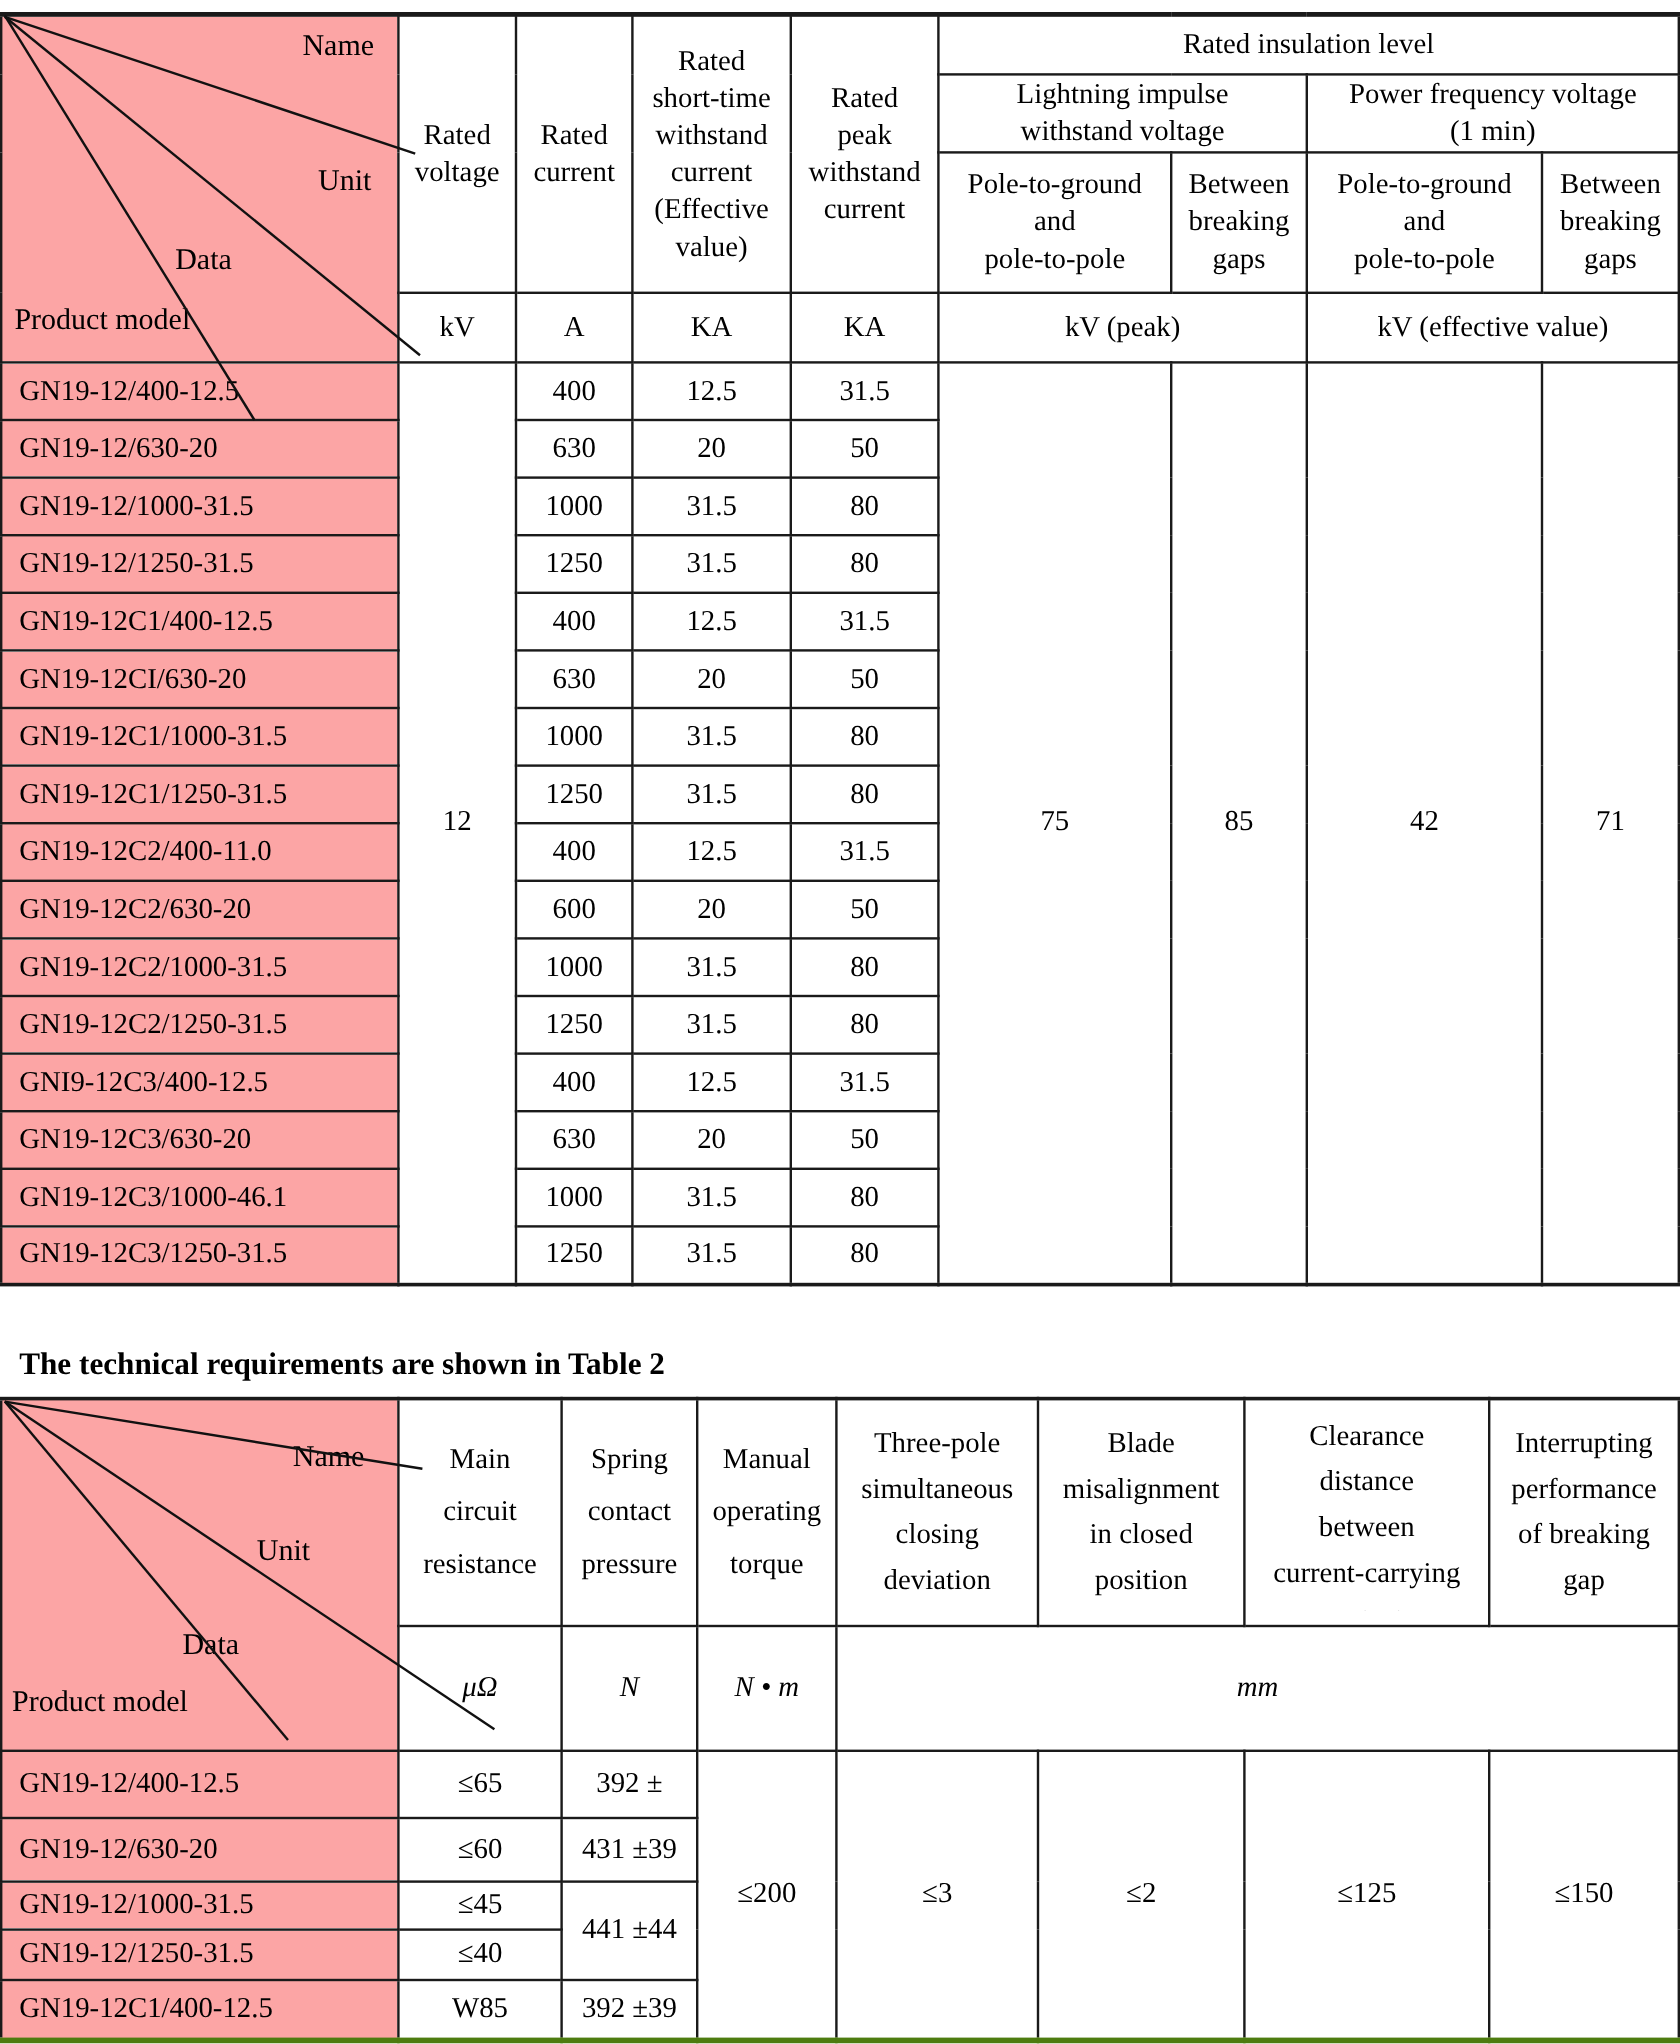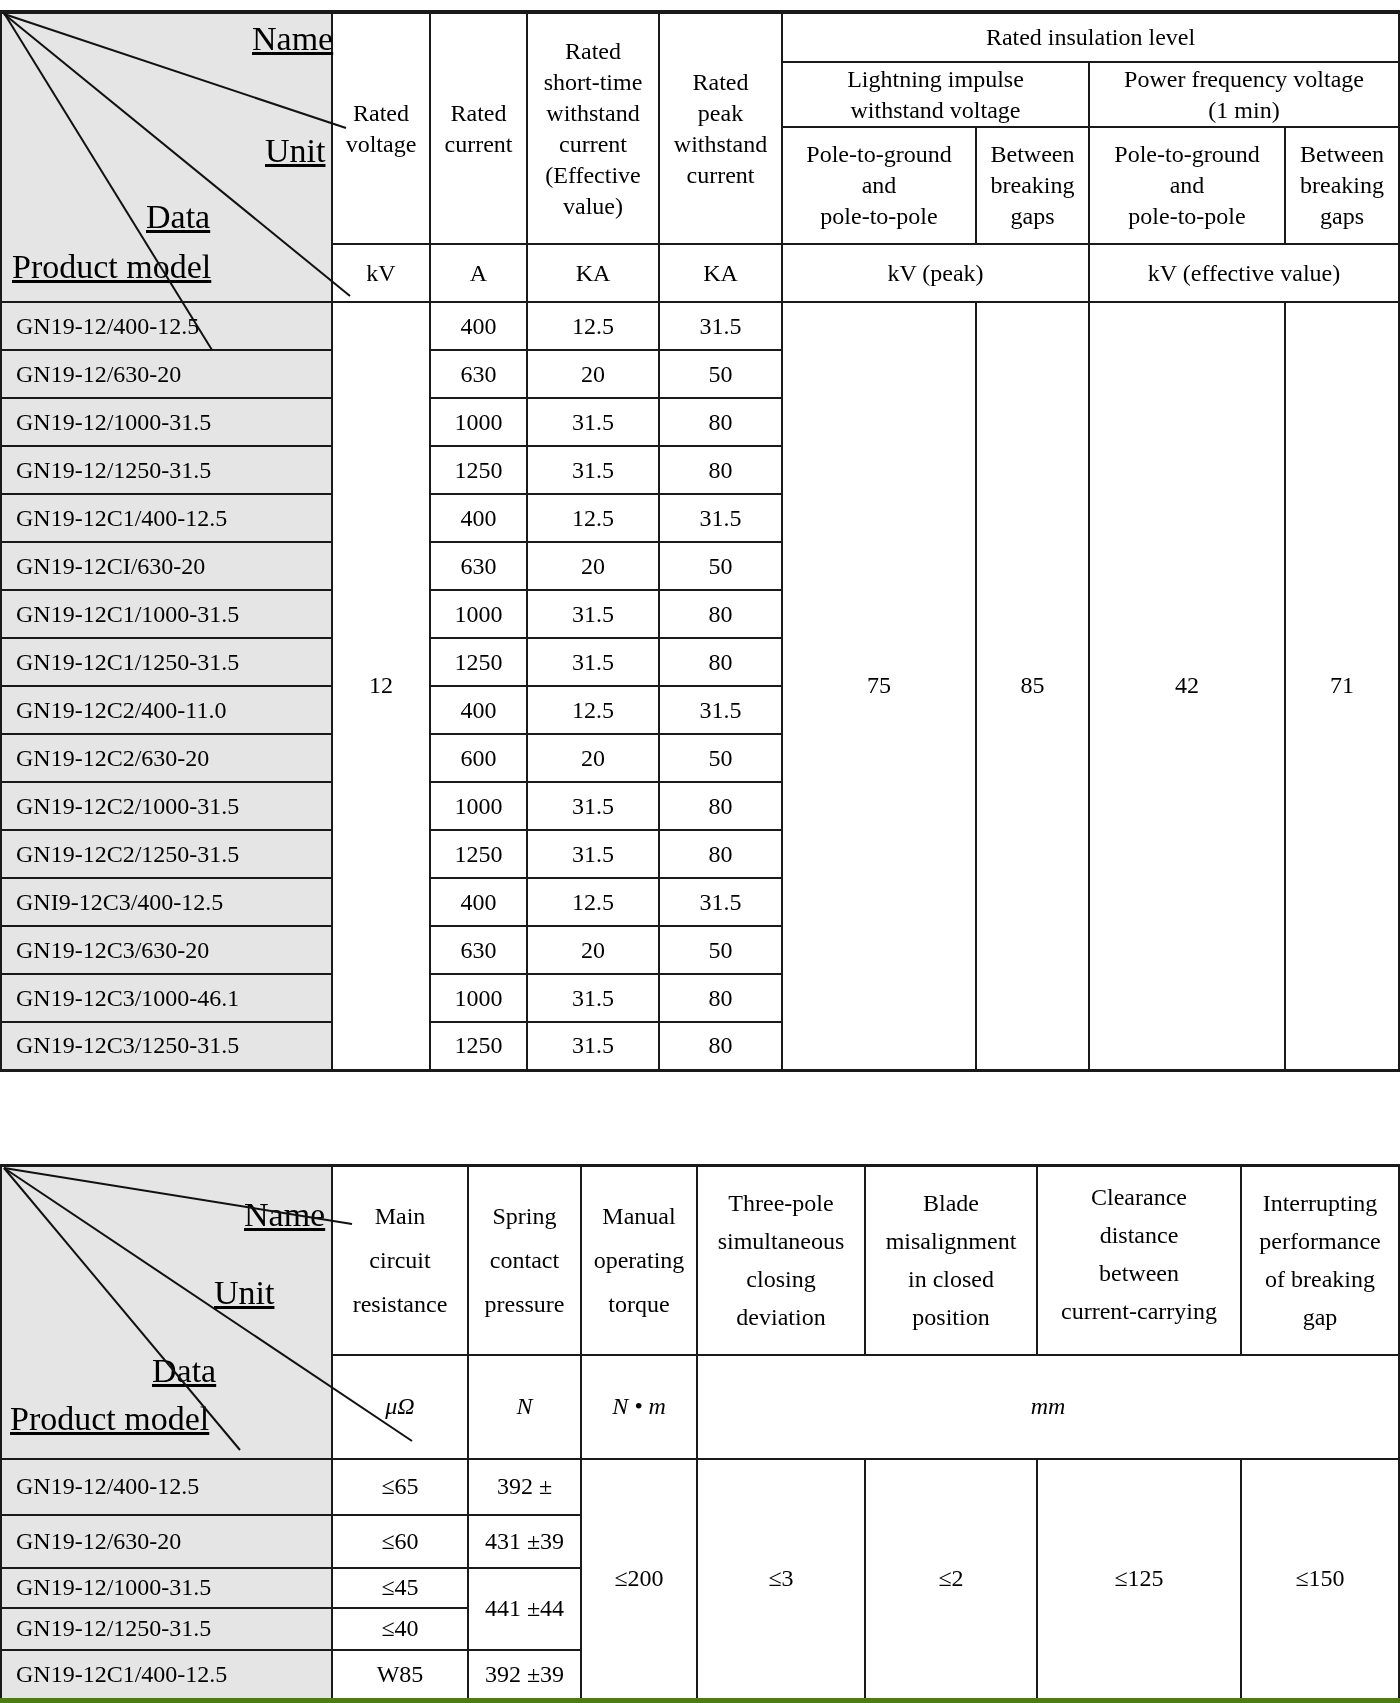--- a/index.html
+++ b/index.html
@@ -2,35 +2,35 @@
 <html><head>
 <meta charset="utf-8">
 <style>
   html,body{margin:0;padding:0;background:#ffffff;}
   #page{position:relative;width:1400px;height:1703px;background:#ffffff;overflow:hidden;
         font-family:"Liberation Serif","DejaVu Serif",serif;color:#000;}
   table{border-collapse:collapse;table-layout:fixed;position:absolute;left:0;}
   td,th{border:2px solid #1a1a1a;font-weight:normal;text-align:center;vertical-align:middle;
         padding:0;font-size:24px;overflow:hidden;}
   .pre{white-space:pre-line;}
-  .g{background:#e5e5e5;}
+  .g{background:#fca5a5;}
   .model{text-align:left;padding-left:14px;}
   
   #t1{top:10px;width:1398px;border-top:4px solid #1a1a1a;border-bottom:3px solid #1a1a1a;}
   #t1 th{line-height:31px;}
   #t1 .hr1{height:50px;} #t1 .hr2{height:65px;} #t1 .hr3{height:117px;} #t1 .hr4{height:58px;margin-top:40px;}
   #t1 .dr{height:48px;}
   
   #t2{top:1164px;width:1398px;border-top:3px solid #1a1a1a;border-bottom:8px solid #4d7c0f;}
   #t2 .nr{height:189px;} #t2 .ur{height:104px;font-style:italic;}
   #t2 .r1{height:56px;} #t2 .r2{height:53px;} #t2 .r3{height:40px;} #t2 .r4{height:42px;} #t2 .r5{height:52px;}
   .h3l{line-height:44px;} .h4l{line-height:38px;}
   .clip{height:164px;overflow:hidden;line-height:38px;white-space:pre-line;}
   .corner{border-right:2px solid #1a1a1a;}
-  .lbl{position:absolute;font-size:34px;line-height:30px;white-space:nowrap;text-decoration:underline;}
+  .lbl{position:absolute;font-size:25px;line-height:30px;white-space:nowrap;}
   #title{position:absolute;left:16px;top:1122px;font-size:26px;font-weight:bold;white-space:nowrap;}
   #diag{position:absolute;left:0;top:0;pointer-events:none;}
 </style>
 </head>
 <body>
 
 <div id="page">
 
   <table id="t1">
     <colgroup>
@@ -188,20 +188,21 @@
         </tr>
     <tr class="dr">
           <td class="g model">GN19-12C3/1250-31.5</td>
           <td>1250</td>
           <td>31.5</td>
           <td>80</td>
         </tr>
   </tbody>
     </table>
 
+  <div id="title">The technical requirements are shown in Table 2</div>
 
   <table id="t2">
     <colgroup>
       <col style="width:331px">
         <col style="width:136px">
         <col style="width:113px">
       <col style="width:116px">
         <col style="width:168px">
         <col style="width:172px">
       <col style="width:204px">

